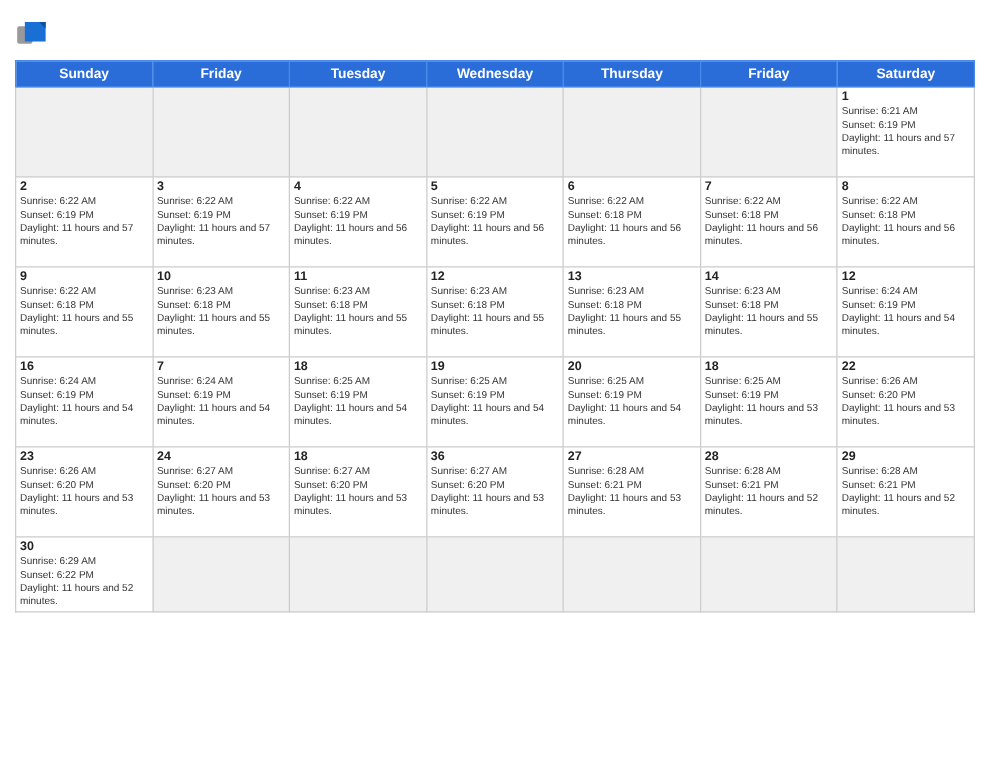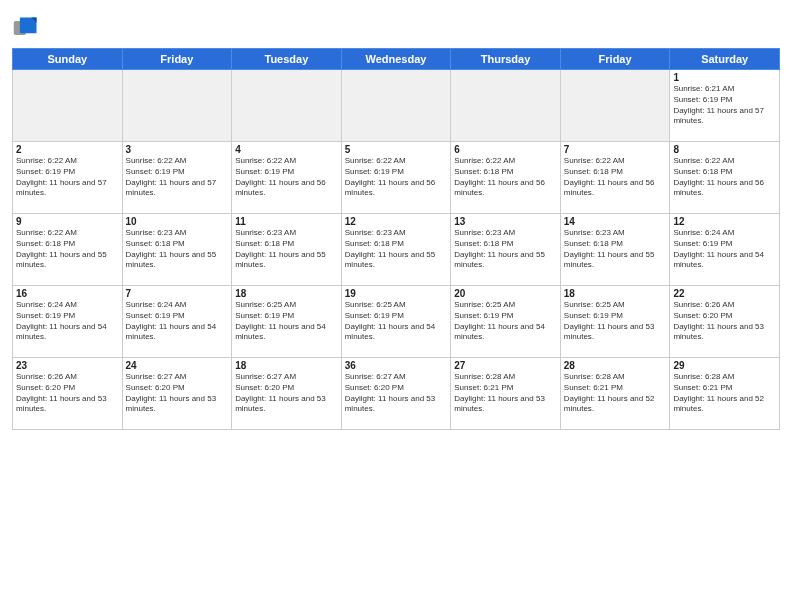--- a/index.html
+++ b/index.html
@@ -259,15 +259,27 @@
           </td>
           <td>
             <span class="day-num">28</span>
             <div class="day-info">Sunrise: 6:28 AM<br>Sunset: 6:21 PM<br>Daylight: 11 hours and 52 minutes.</div>
           </td>
           <td>
             <span class="day-num">29</span>
             <div class="day-info">Sunrise: 6:28 AM<br>Sunset: 6:21 PM<br>Daylight: 11 hours and 52 minutes.</div>
           </td>
         </tr>
+        <tr>
+          <td class="last-row">
+            <span class="day-num">30</span>
+            <div class="day-info">Sunrise: 6:29 AM<br>Sunset: 6:22 PM<br>Daylight: 11 hours and 52 minutes.</div>
+          </td>
+          <td class="empty last-row"></td>
+          <td class="empty last-row"></td>
+          <td class="empty last-row"></td>
+          <td class="empty last-row"></td>
+          <td class="empty last-row"></td>
+          <td class="empty last-row"></td>
+        </tr>
       </tbody>
   </table>
 </div>
 
 </body></html>

